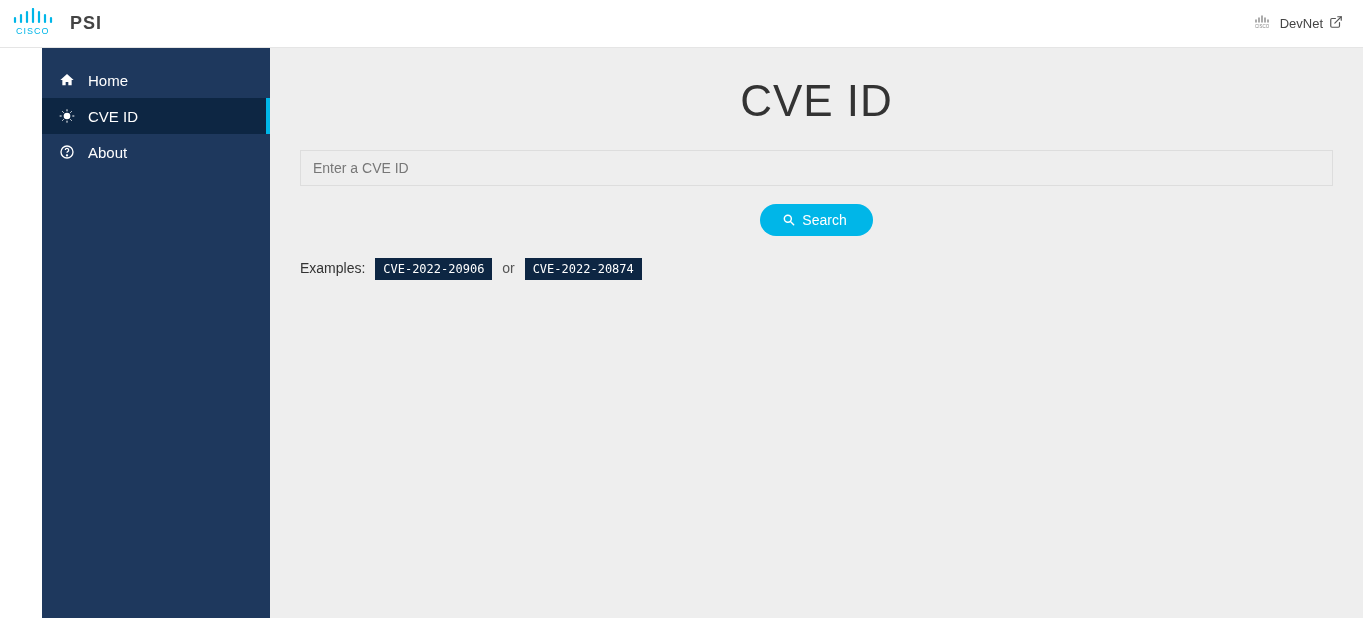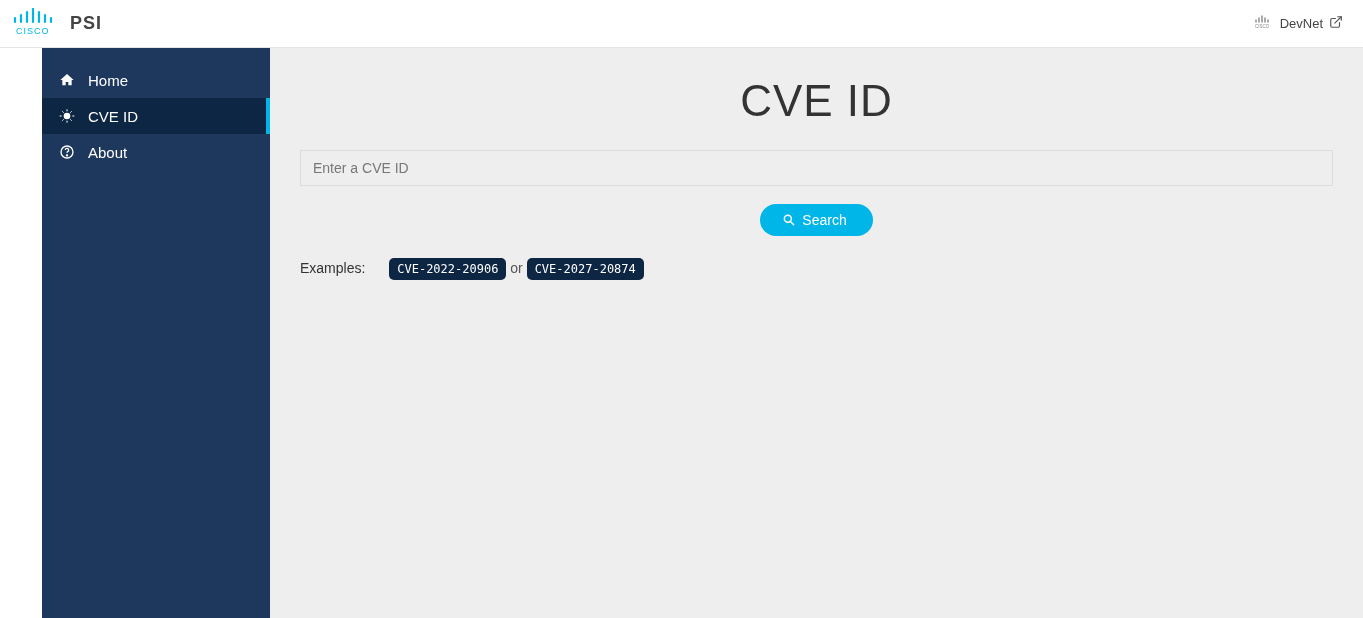--- a/index.html
+++ b/index.html
@@ -141,33 +141,33 @@
     display: inline-flex;
     align-items: center;
     gap: 6px;
   }
   .search-btn svg { display:block; }
 
   .examples {
     font-size: 14px;
     color: #333;
   }
-  .examples .label { margin-right: 20px; }
+  .examples .label { margin-right: 6px; }
   .cve-tag {
     display: inline-block;
     background: #0d2643;
     color: #fff;
     font-family: Menlo, Consolas, monospace;
     font-size: 12px;
     padding: 4px 8px;
-    border-radius: 5px;
+    border-radius: 0;
     cursor: pointer;
   }
   .examples .sep {
-    margin: 0 0;
+    margin: 0 6px;
     color: #555;
   }
 </style>
 </head>
 <body>
 
 <div class="header">
   <div class="logo-wrap">
     <span class="cisco-logo">
       <svg width="46" height="28" viewBox="0 0 46 28">
@@ -255,16 +255,16 @@
             </svg>
         </span>
         <span>Search</span>
       </button>
     </div>
 
     <div class="examples">
       <span class="label">Examples:</span>
       <span class="cve-tag">CVE-2022-20906</span>
       <span class="sep">or</span>
-      <span class="cve-tag">CVE-2027-20874</span>
+      <span class="cve-tag">CVE-2022-20874</span>
     </div>
   </main>
 </div>
 
 </body></html>

